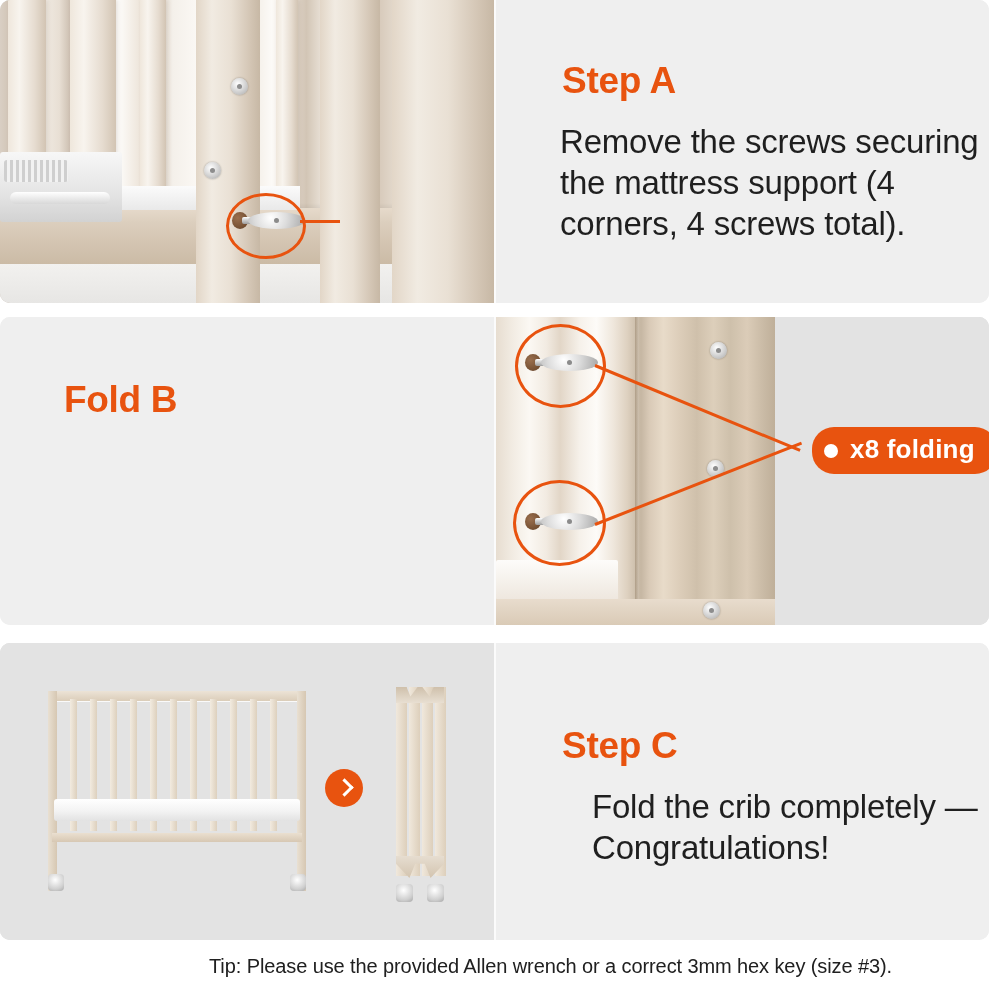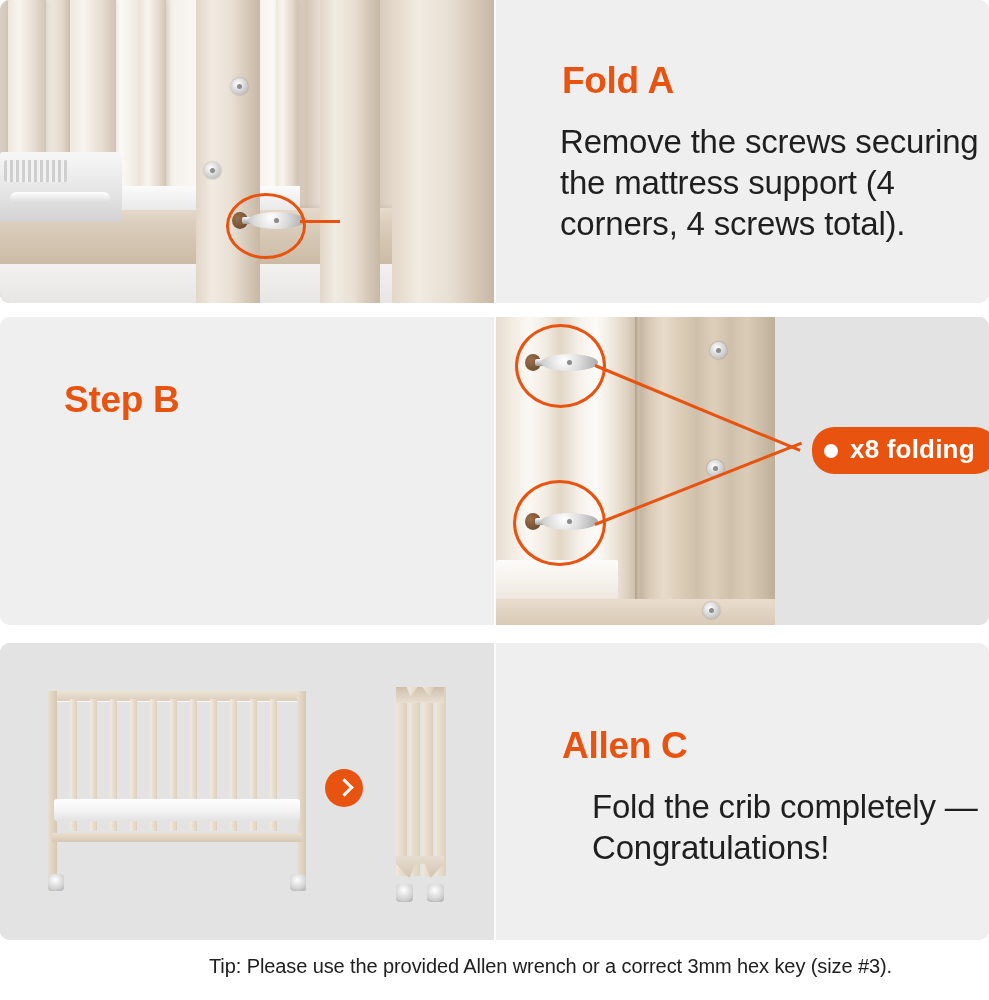--- a/index.html
+++ b/index.html
@@ -433,21 +433,21 @@
       <div class="ring" style="left:226px; top:193px; width:74px; height:60px;"></div>
       <div class="leader" style="left:300px; top:220px; width:40px;"></div>
     </div>
 
     <div class="divider" style="left:494px;"></div>
 
     <div class="text-half"></div>
   </div>
 
 
-  <div class="step-title" id="a-title">Fold A</div>
+  <div class="step-title" id="a-title">Step A</div>
   <div class="step-body" id="a-body">Remove the screws securing the mattress support (4 corners, 4 screws total).</div>
 
   <div class="panel" id="panel-b">
 
     <div class="text-half"></div>
 
     <div class="divider" style="left:494px;"></div>
 
     <div class="photo-half">
       <div class="photoB-bg"></div>
@@ -478,21 +478,21 @@
       <div class="leader" style="left:100px; top:47px;  width:222px; transform: rotate(22.5deg);"></div>
       <div class="leader" style="left:100px; top:206px; width:222px; transform: rotate(-21.5deg);"></div>
     </div>
   </div>
 
   <div class="badge" style="left:812px; top:427px;">
     <span class="dot"></span>
     <span>x8 folding</span>
   </div>
 
-  <div class="step-title" id="b-title">Step B</div>
+  <div class="step-title" id="b-title">Fold B</div>
 
   <div class="panel" id="panel-c">
 
     <div class="photo-half">
       <div class="photoC-bg"></div>
 
       <div class="crib">
         <span class="topbar"></span>
         <span class="legL"></span>
         <span class="legR"></span>
@@ -525,18 +525,18 @@
       </div>
     </div>
 
     <div class="divider" style="left:494px;"></div>
 
     <div class="text-half"></div>
   </div>
 
   <div class="arrow-btn"></div>
 
-  <div class="step-title" id="c-title">Allen C</div>
+  <div class="step-title" id="c-title">Step C</div>
   <div class="step-body" id="c-body">Fold the crib completely — Congratulations!</div>
 
   <div class="tip">Tip: Please use the provided Allen wrench or a correct 3mm hex key (size #3).</div>
 
 </div>
 
 </body></html>

